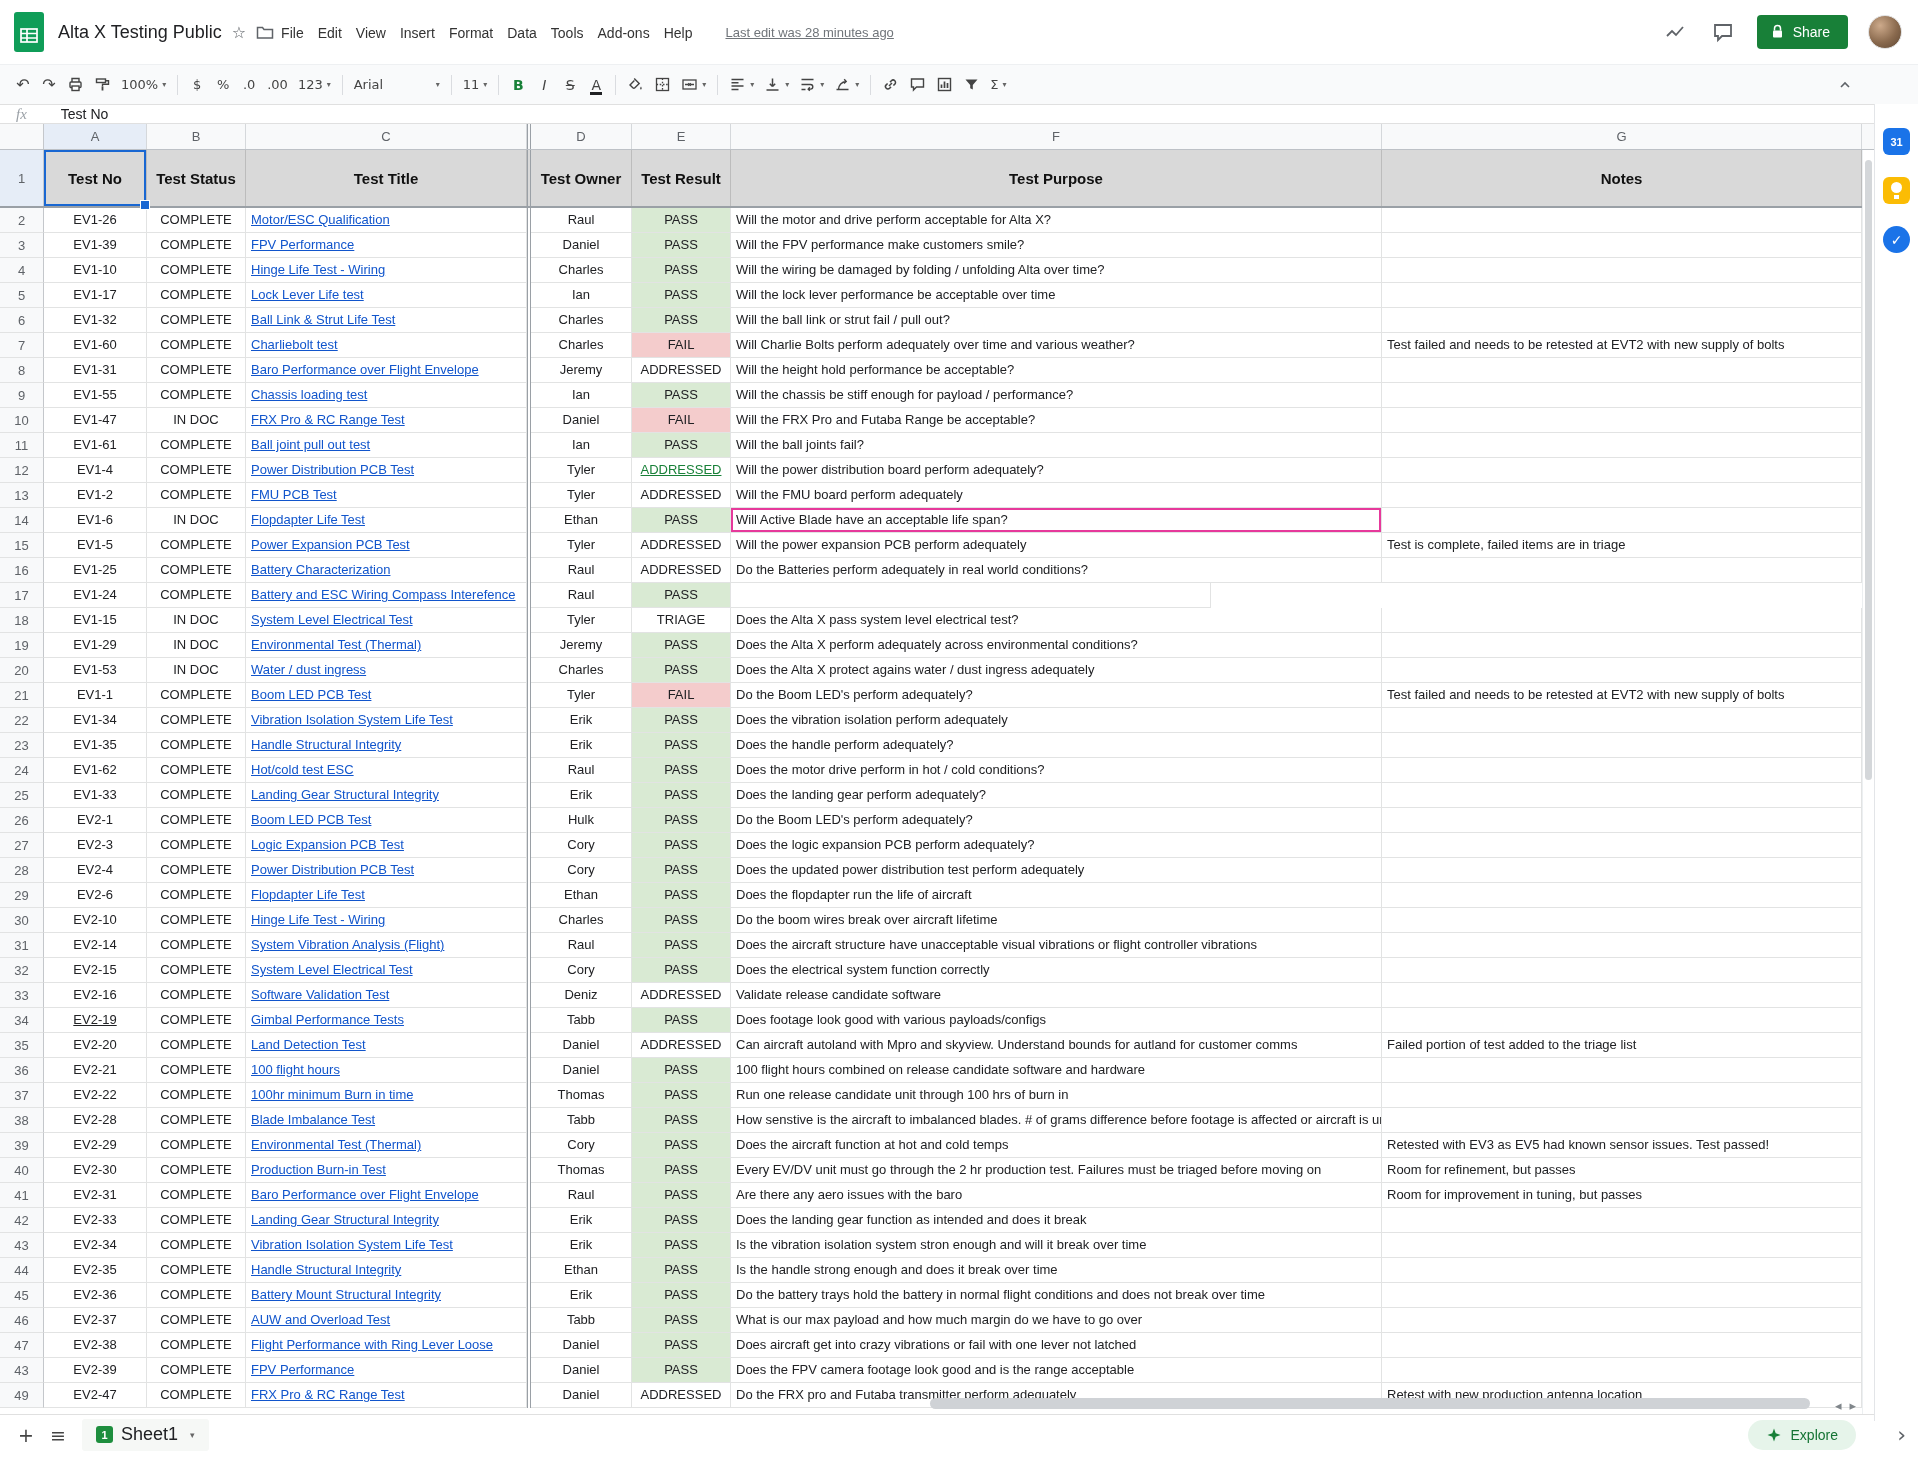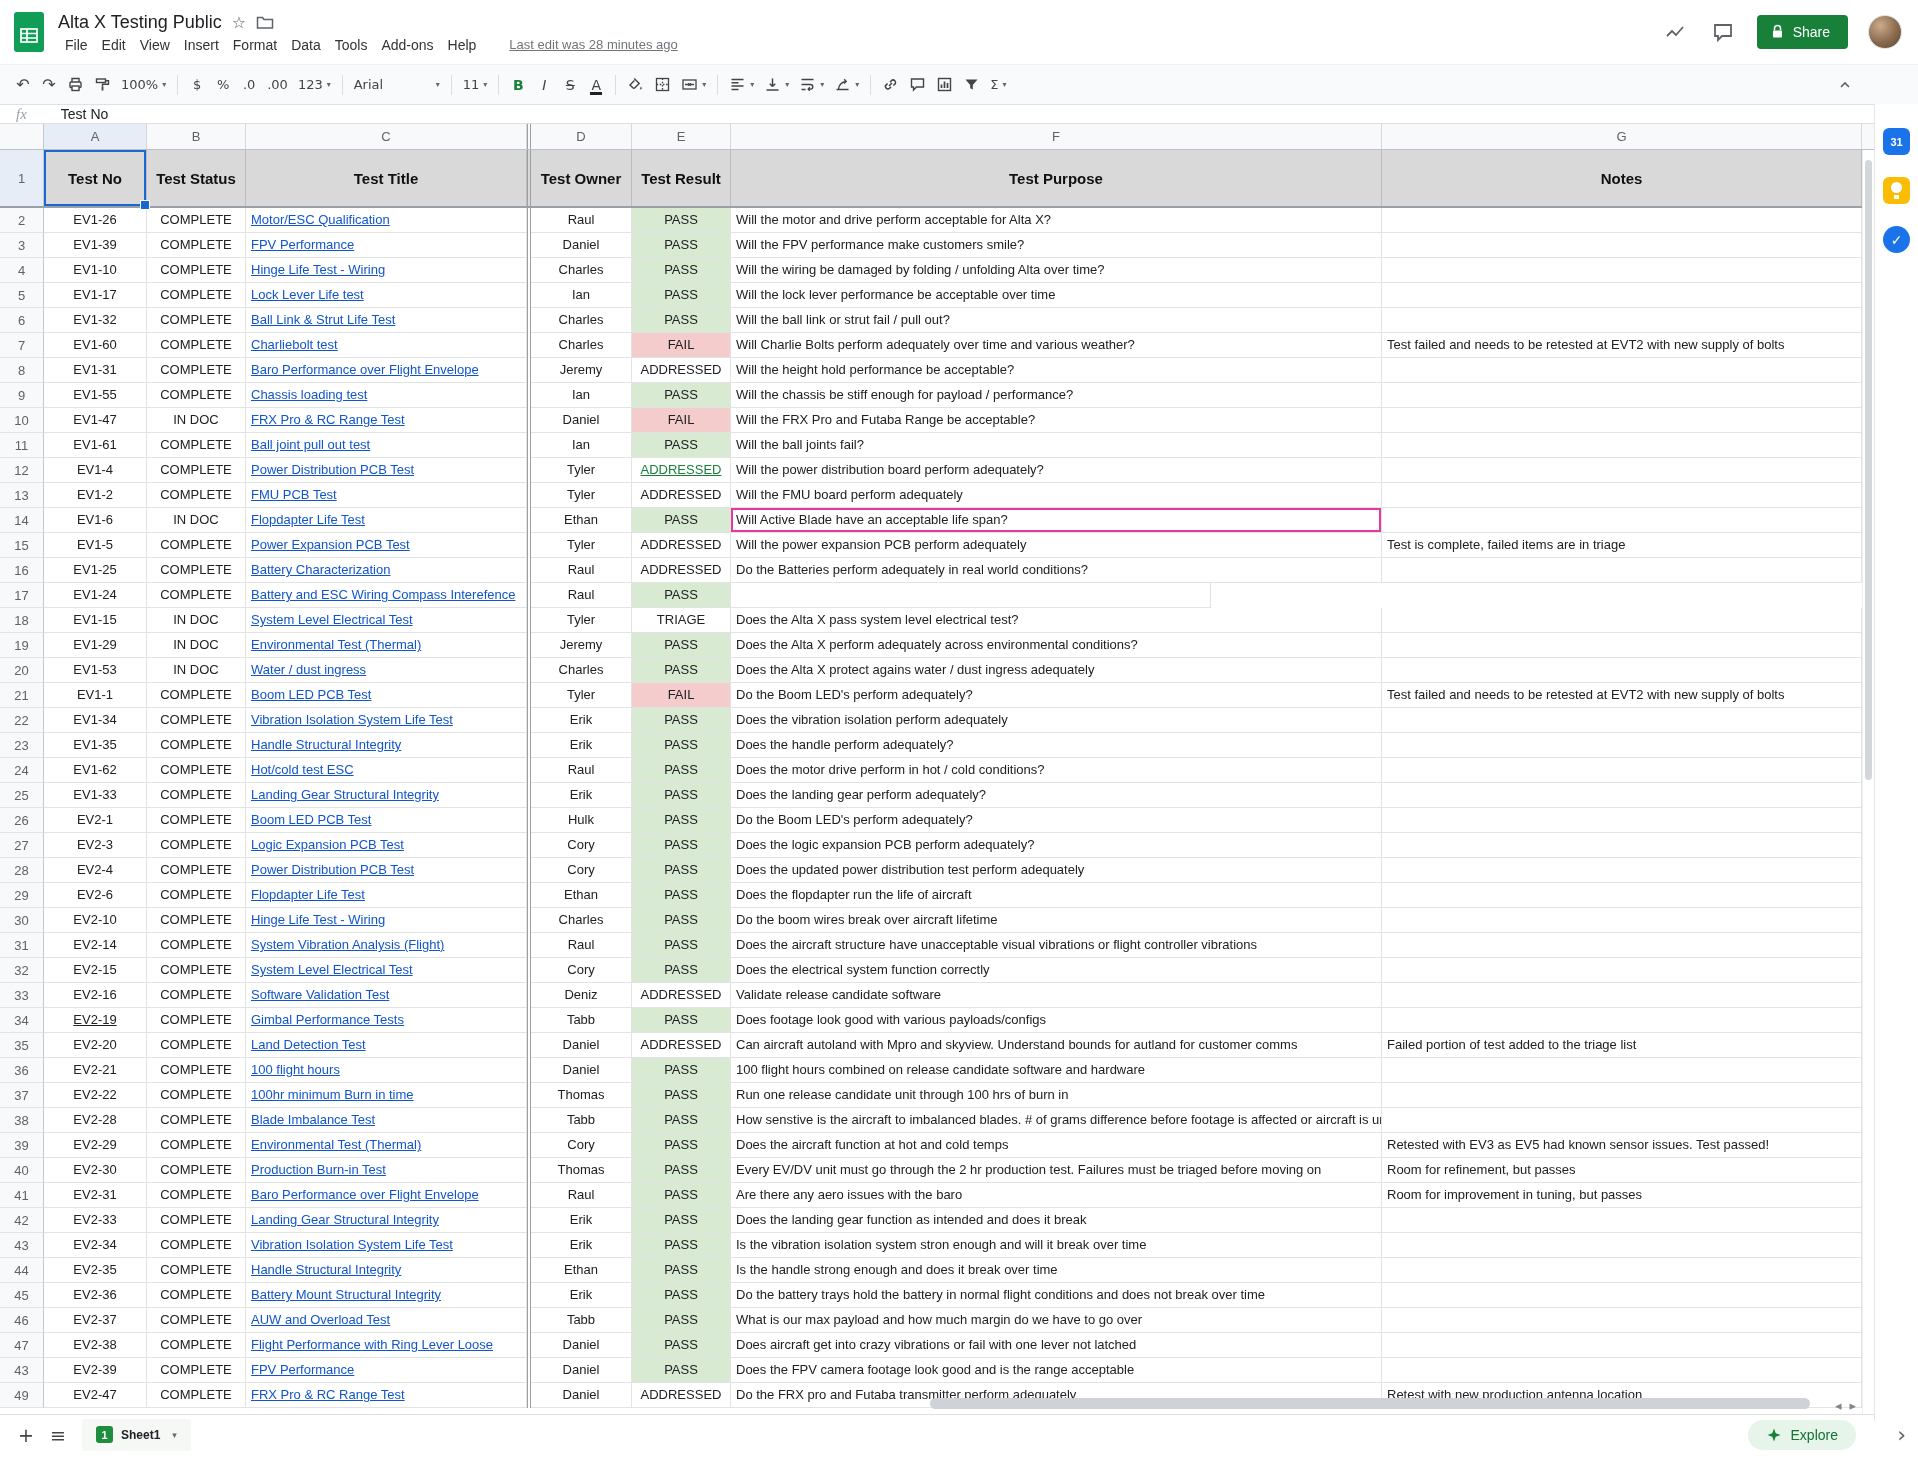--- a/index.html
+++ b/index.html
@@ -3,21 +3,21 @@
 <meta charset="utf-8">
 <style>
   *{box-sizing:border-box;margin:0;padding:0}
   html,body{width:1918px;height:1461px;overflow:hidden}
   body{font-family:"Liberation Sans",sans-serif;color:#202124;background:#fff}
   .app{position:relative;width:1918px;height:1461px;background:#fff;overflow:hidden}
 
   
   .titlebar{height:64px;display:flex;align-items:center;padding:0 16px 0 12px}
   .logo{width:34px;height:44px;margin-right:12px;display:flex;align-items:center;justify-content:center}
-  .tblock{display:flex;flex-direction:column;justify-content:flex-start}
+  .tblock{display:flex;flex-direction:row;justify-content:flex-start}
   .trow{display:flex;align-items:center;gap:10px;height:24px}
   .doc-title{font-size:18px;color:#202124}
   .t-icon{color:#5f6368;font-size:16px;display:flex;align-items:center;font-family:"DejaVu Sans",sans-serif}
   .menurow{display:flex;align-items:center;margin-top:1px}
   .menu{font-size:14px;color:#333;padding:1px 7px;border-radius:4px;cursor:default}
   .lastedit{font-size:13px;color:#70757a;text-decoration:underline;margin-left:26px}
   .tb-right{margin-left:auto;display:flex;align-items:center;gap:20px}
   .tb-icon{display:flex;align-items:center;justify-content:center;width:28px;height:28px}
   .share{display:flex;align-items:flex-start;gap:9px;background:#188038;color:#fff;font-size:14px;border:none;padding:9px 18px 9px 14px;border-radius:4px}
   .avatar{width:34px;height:34px;border-radius:50%;background:radial-gradient(circle at 35% 30%,#cdaa8b 0%,#8a6a4e 55%,#5d4632 100%);border:1px solid #e0e0e0}
@@ -82,21 +82,21 @@
   .keep{background:#fbbc04;border-radius:6px;position:relative}
   .keep::before{content:"";position:absolute;top:5px;left:8px;width:11px;height:11px;border-radius:50%;background:#fff}
   .keep::after{content:"";position:absolute;bottom:5px;left:11px;width:5px;height:4px;background:#fff}
   .tasks{background:#1a73e8;border-radius:50%;color:#fff;font-size:14px;font-family:"DejaVu Sans",sans-serif}
 
   
   .sheetbar{position:relative;height:40px;display:flex;align-items:center;background:#fff;border-top:1px solid #e0e0e0;padding:0 10px}
   .sb-btn{width:32px;height:32px;display:flex;align-items:center;justify-content:center;font-size:19px;color:#444;font-family:"DejaVu Sans",sans-serif}
   .tab{display:flex;align-items:center;gap:8px;height:32px;padding:0 14px;margin-left:8px;background:#f6f8f6;border-radius:3px}
   .tab-color{width:17px;height:17px;border-radius:3px;background:#1e8e3e;color:#fff;font-size:11px;font-weight:700;display:flex;align-items:center;justify-content:center}
-  .tab-name{font-size:12px;font-weight:700;color:#202124}
+  .tab-name{font-size:18px;font-weight:400;color:#202124}
   .tab .caret{font-size:9px}
   .explore{position:absolute;right:62px;display:flex;align-items:center;gap:9px;background:#e6f4ea;border-radius:17px;padding:7px 18px;color:#137333;font-size:14px}
   .panel-chevron{position:absolute;right:12px;font-size:22px;color:#5f6368;font-family:"DejaVu Sans",sans-serif}
 </style>
 </head>
 <body>
 
 <div class="app">
 
   <div class="titlebar">

